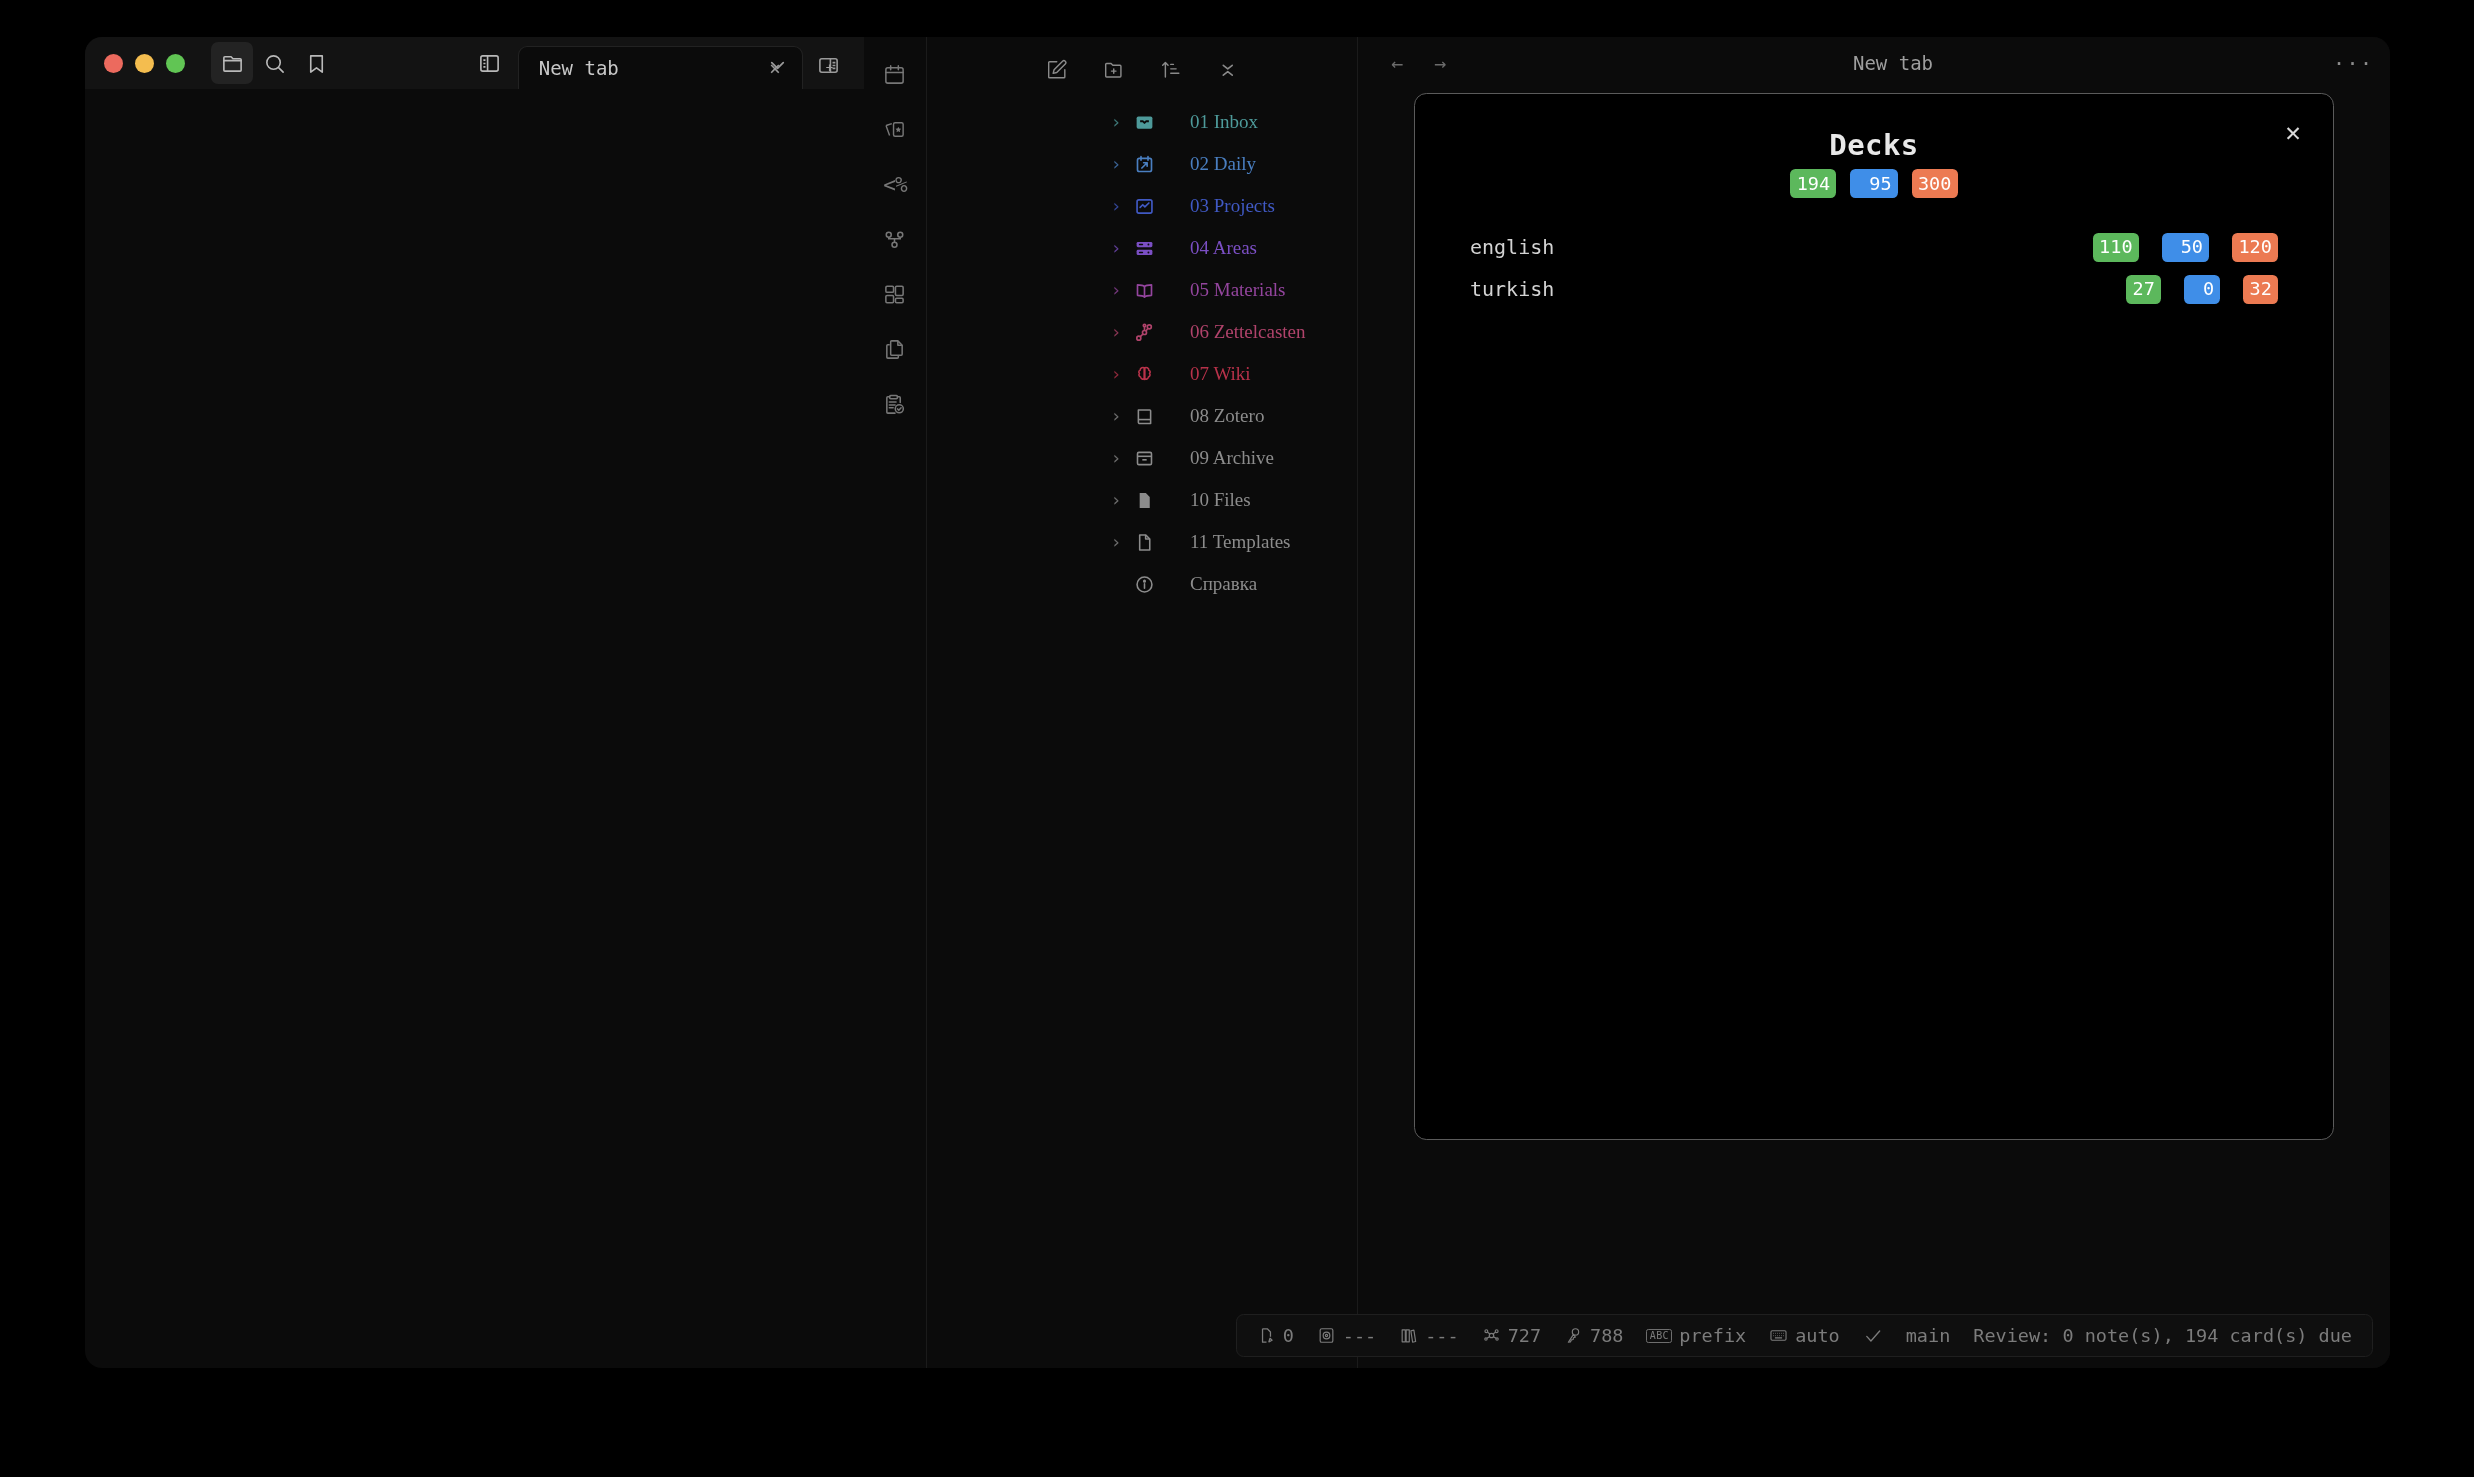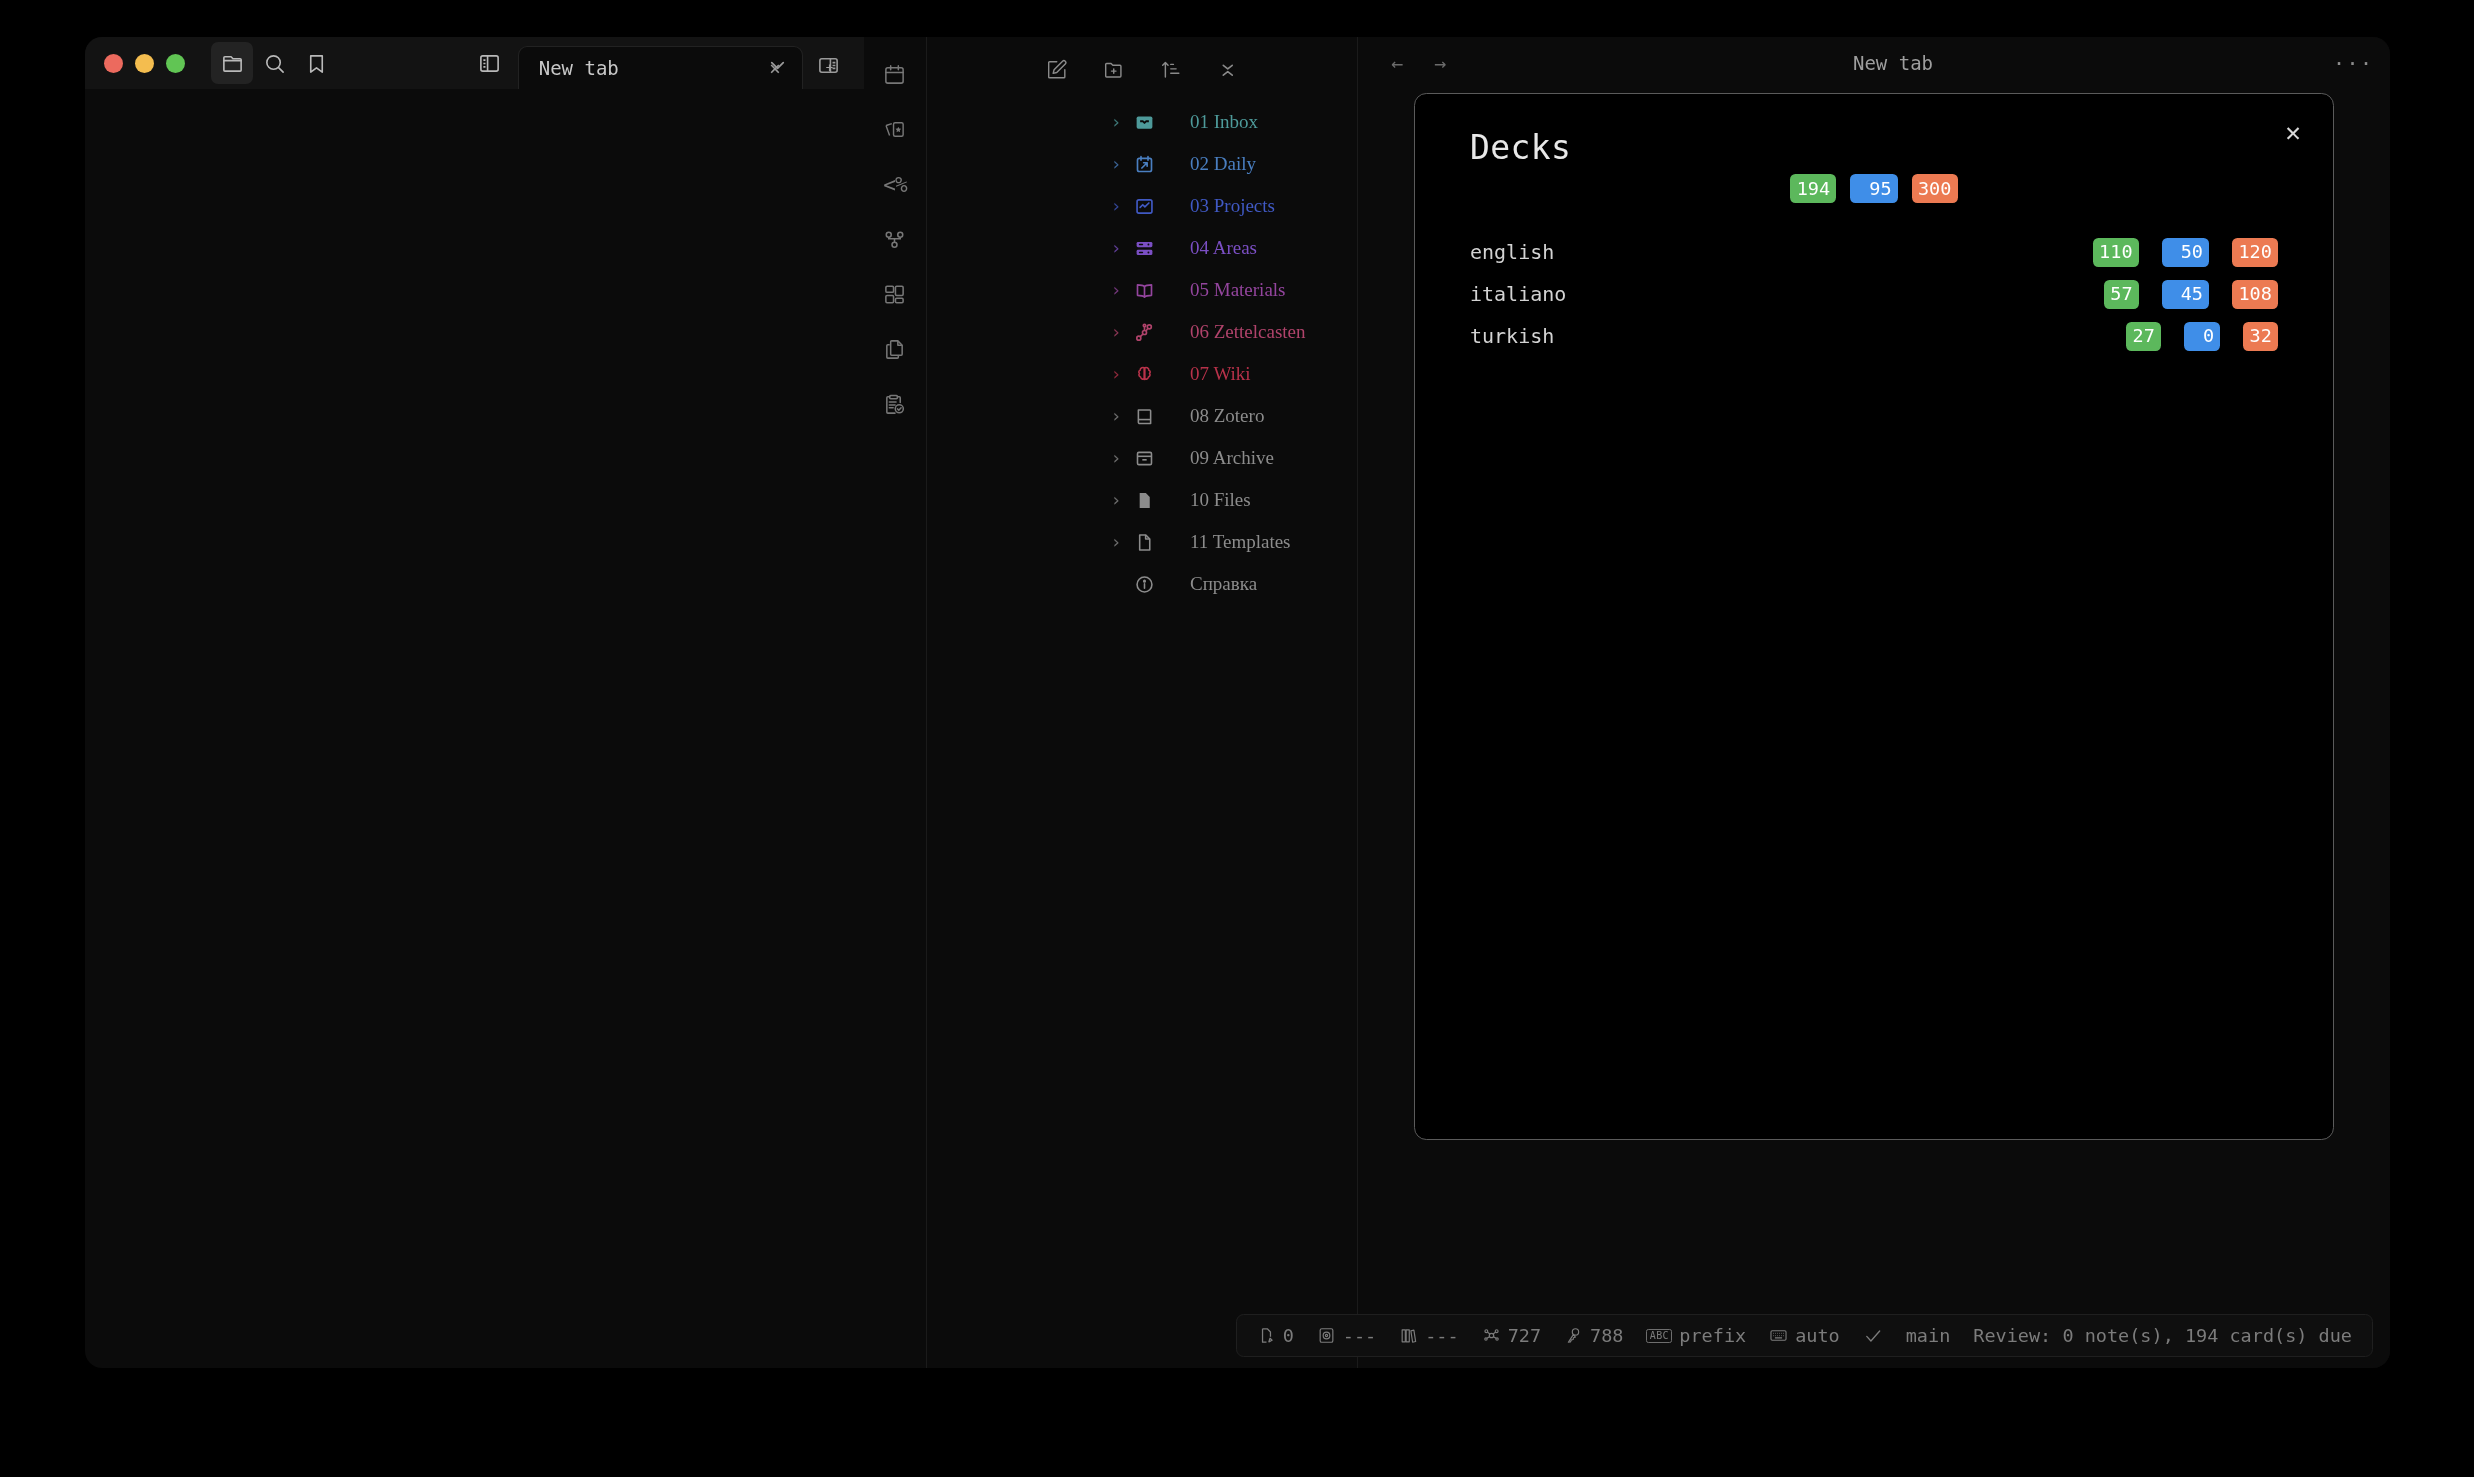--- a/index.html
+++ b/index.html
@@ -198,24 +198,24 @@
     border-radius: 12.3px;
     padding: 34px 55px 0 55px;
   }
   .decks-close {
     position: absolute; top: 20px; right: 21.5px;
     width: 37px; height: 37px;
     display: flex; align-items: center; justify-content: center;
     color: #d8d8d8; font-size: 26px;
   }
   .decks-title {
-    text-align: left;
+    text-align: center;
     color: #e8e8e8;
-    font-size: 33px;
-    font-weight: normal;
+    font-size: 29px;
+    font-weight: bold;
     letter-spacing: 0.4px;
     margin-bottom: 7.7px;
   }
   .decks-total { display: flex; justify-content: center; gap: 14px; margin-bottom: 28px; }
 
   .badge {
     min-width: 29px;
     height: 29px;
     padding: 0 6.2px;
     border-radius: 5.4px;
@@ -572,28 +572,20 @@
             <span class="badge b">95</span>
             <span class="badge o">300</span>
           </div>
 
           <div class="deck-row">
             <span class="deck-name">english</span>
             <span class="deck-counts">
               <span class="badge g">110</span>
               <span class="badge b">50</span>
               <span class="badge o">120</span>
-            </span>
-          </div>
-          <div class="deck-row">
-            <span class="deck-name">italiano</span>
-            <span class="deck-counts">
-              <span class="badge g">57</span>
-              <span class="badge b">45</span>
-              <span class="badge o">108</span>
             </span>
           </div>
           <div class="deck-row">
             <span class="deck-name">turkish</span>
             <span class="deck-counts">
               <span class="badge g">27</span>
               <span class="badge b">0</span>
               <span class="badge o">32</span>
             </span>
           </div>

